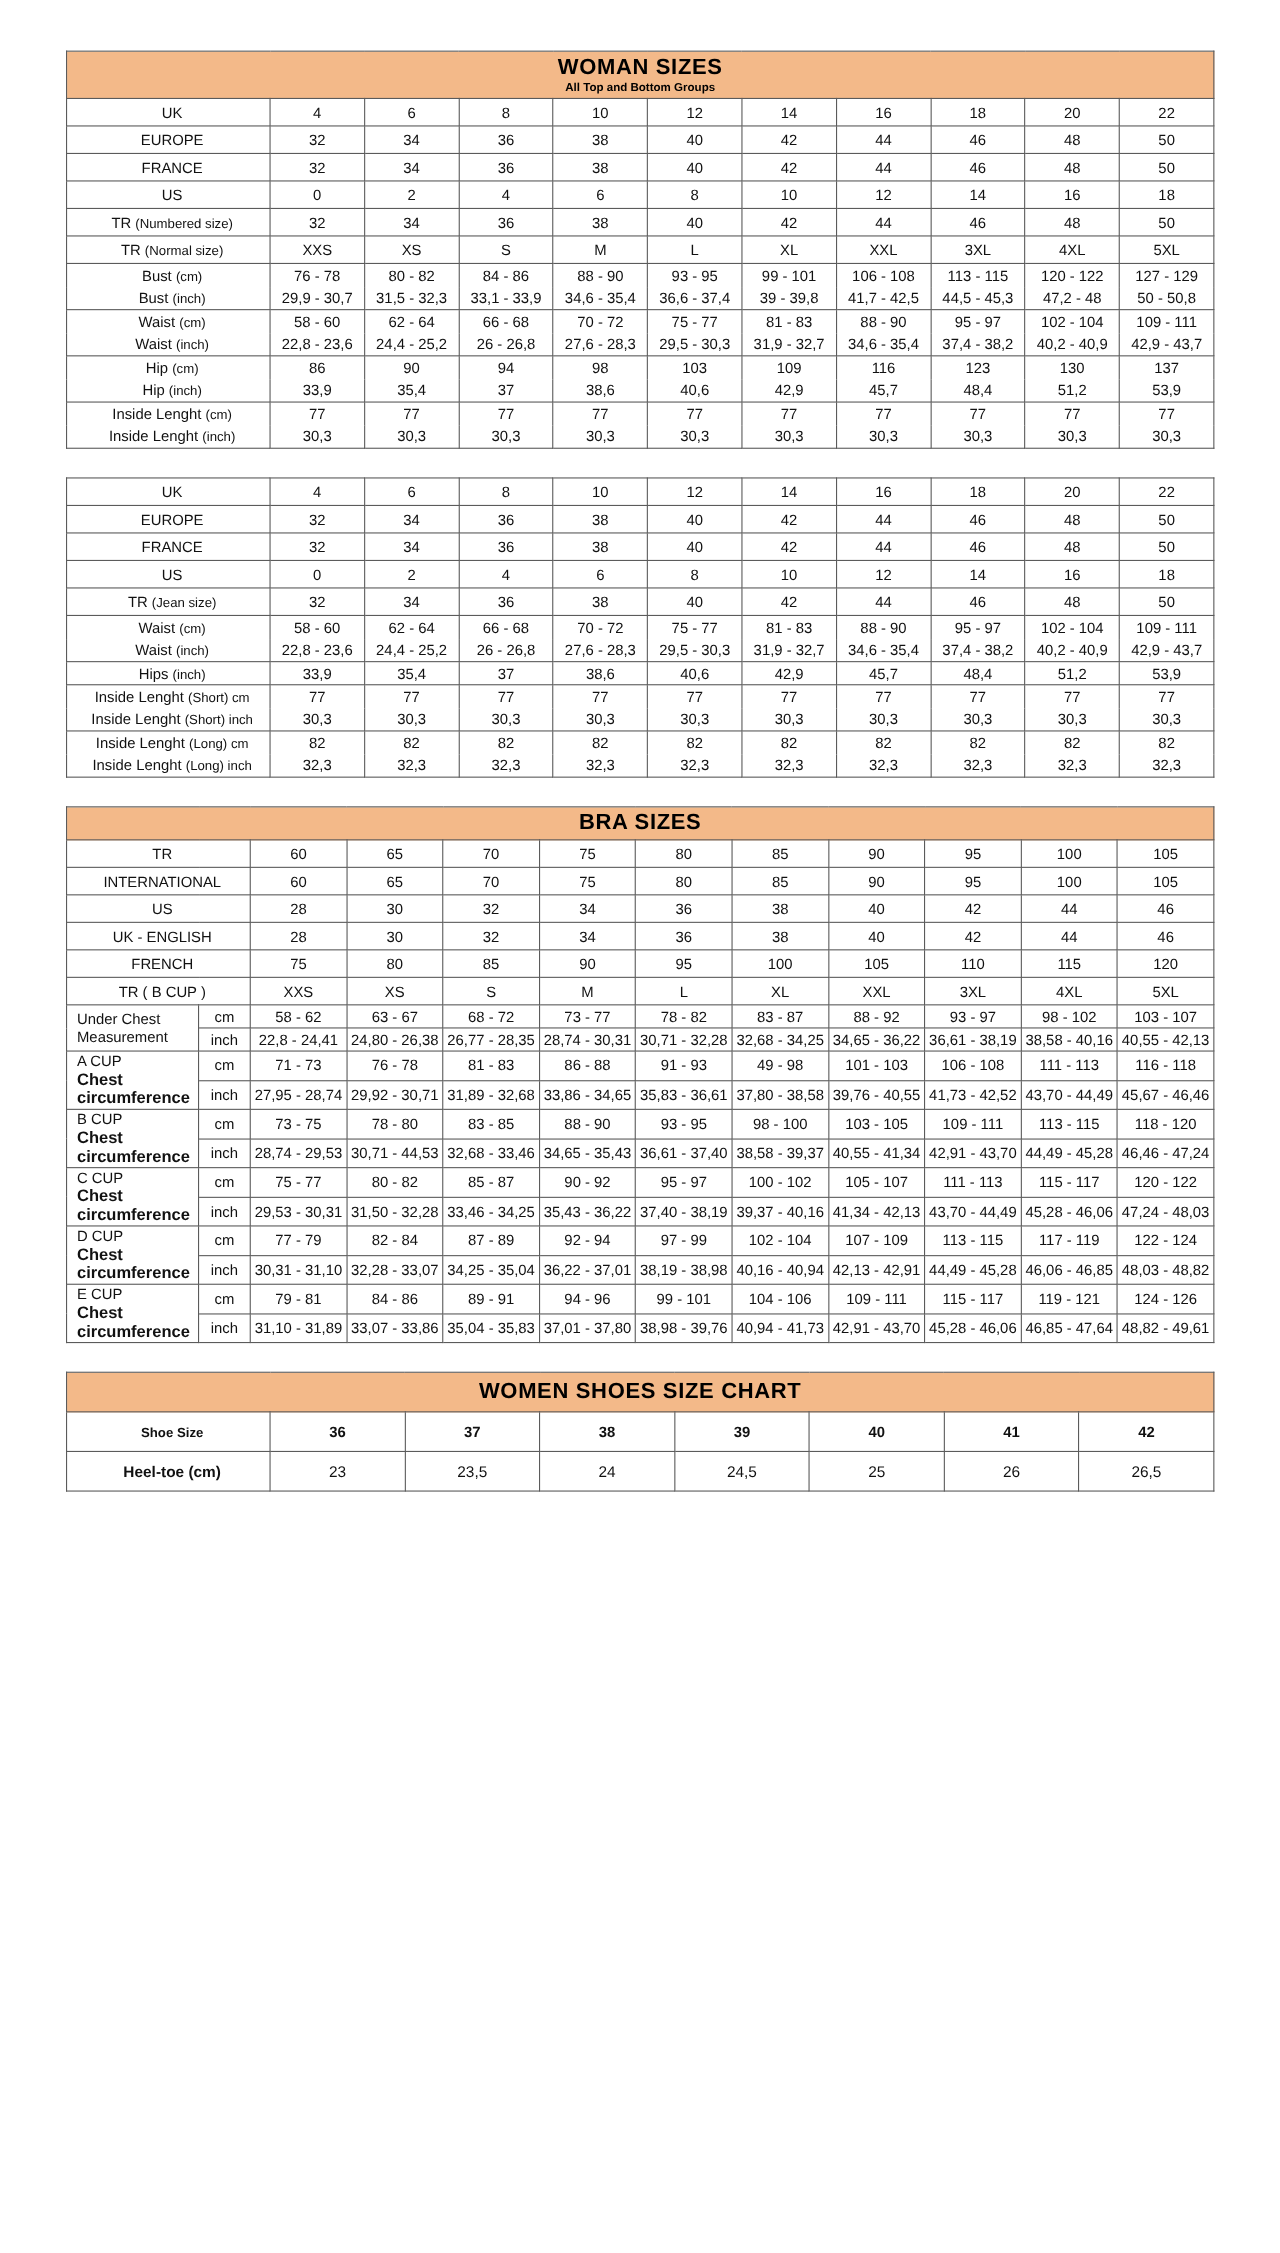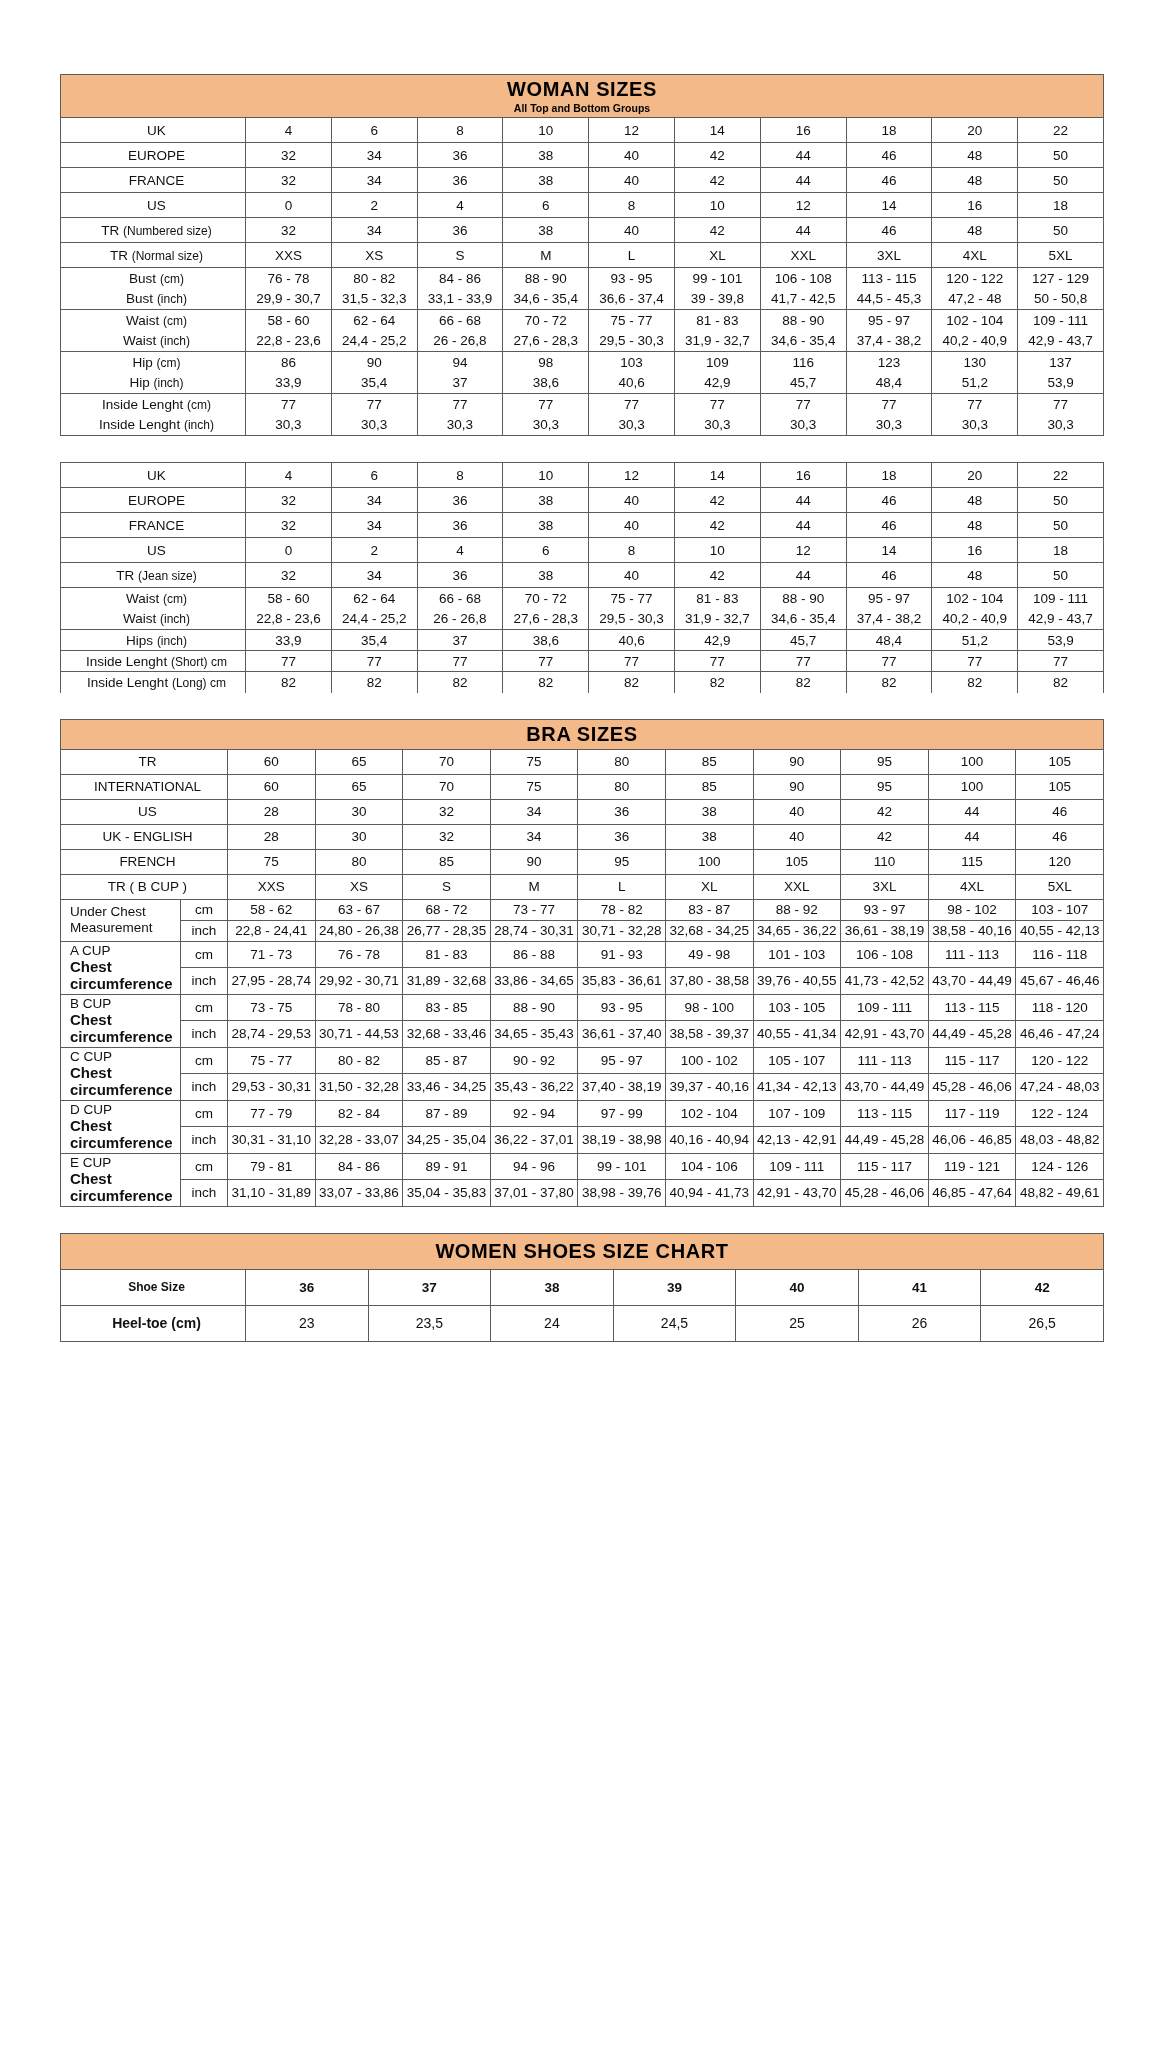--- a/index.html
+++ b/index.html
@@ -9,21 +9,20 @@
     font-family: "Liberation Sans", sans-serif;
   }
   body {
     width: 1164px;
     min-height: 2048px;
     position: relative;
   }
   .page {
     width: 1164px;
     padding: 46px 60px 40px 60px;
-    margin-top: 28px;
   }
   table.chart {
     width: 100%;
     border-collapse: collapse;
     table-layout: fixed;
     margin-bottom: 26px;
   }
   table.chart td, table.chart th {
     border: 1px solid #5b5b5b;
     text-align: center;
@@ -434,32 +433,58 @@
         <td>77</td>
         <td>77</td>
         <td>77</td>
         <td>77</td>
         <td>77</td>
         <td>77</td>
         <td>77</td>
         <td>77</td>
         <td>77</td>
       </tr>
+      <tr class="pairbot tight">
+        <td class="rowlabel"><span>Inside Lenght</span> <span class="unit">(Short) inch</span></td>
+        <td>30,3</td>
+        <td>30,3</td>
+        <td>30,3</td>
+        <td>30,3</td>
+        <td>30,3</td>
+        <td>30,3</td>
+        <td>30,3</td>
+        <td>30,3</td>
+        <td>30,3</td>
+        <td>30,3</td>
+      </tr>
       <tr class="pairtop tight">
         <td class="rowlabel"><span>Inside Lenght</span> <span class="unit">(Long) cm</span></td>
         <td>82</td>
         <td>82</td>
         <td>82</td>
         <td>82</td>
         <td>82</td>
         <td>82</td>
         <td>82</td>
         <td>82</td>
         <td>82</td>
         <td>82</td>
+      </tr>
+      <tr class="pairbot tight">
+        <td class="rowlabel"><span>Inside Lenght</span> <span class="unit">(Long) inch</span></td>
+        <td>32,3</td>
+        <td>32,3</td>
+        <td>32,3</td>
+        <td>32,3</td>
+        <td>32,3</td>
+        <td>32,3</td>
+        <td>32,3</td>
+        <td>32,3</td>
+        <td>32,3</td>
+        <td>32,3</td>
       </tr>
     </tbody>
   </table>
 
   <table class="chart">
     <colgroup>
       <col style="width:120px">
       <col style="width:47px">
       <col span="10">
     </colgroup>

